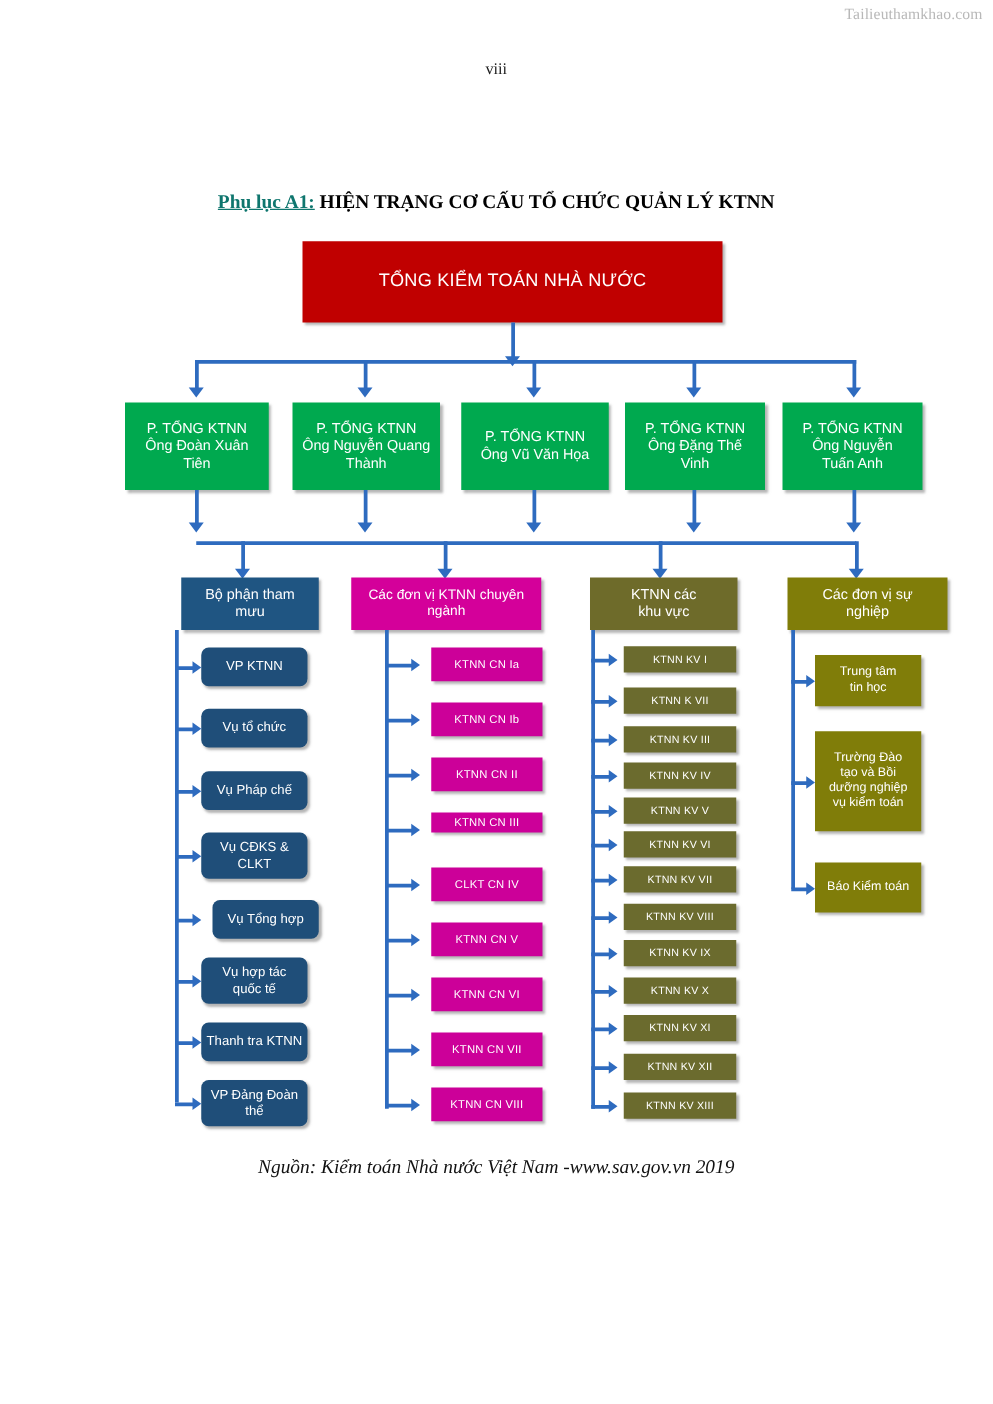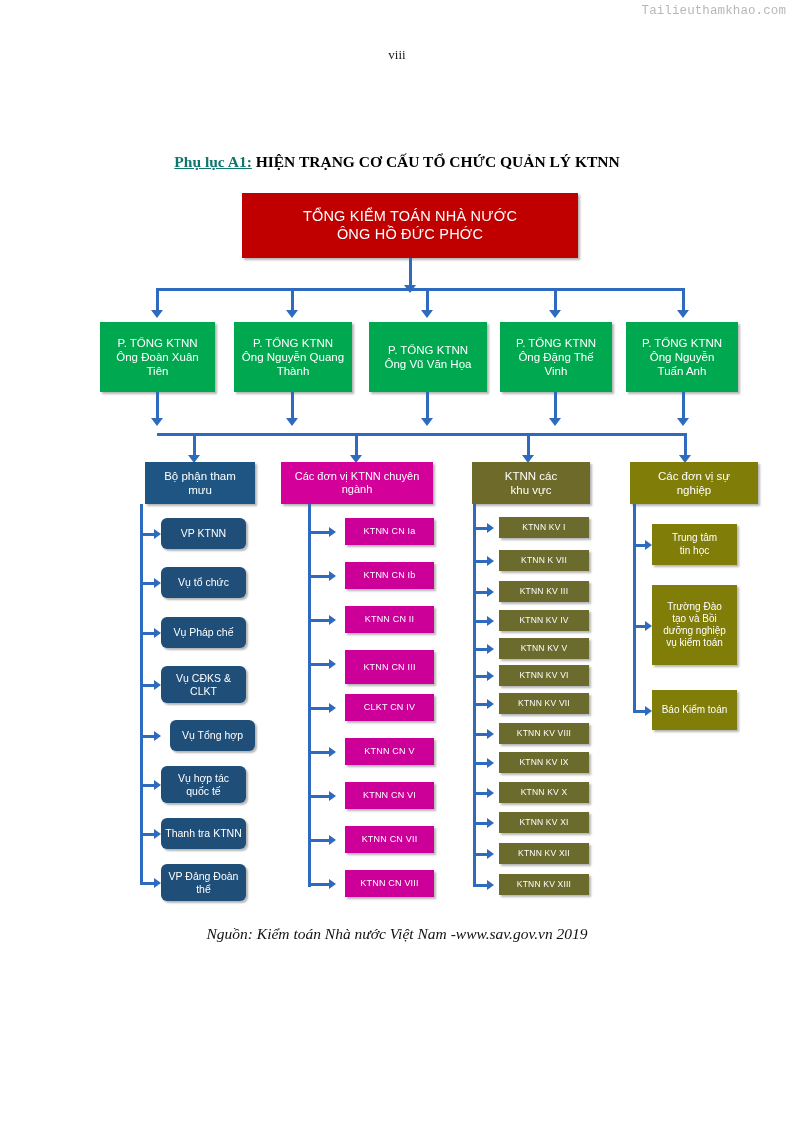--- a/index.html
+++ b/index.html
@@ -22,21 +22,21 @@
   }
 
   
   .watermark {
     position: absolute;
     top: 4px;
     right: 8px;
     font-size: 12.5px;
     color: #b8b8b8;
     letter-spacing: 0.1px;
-    font-family: Liberation Mono, monospace;
+    font-family: Liberation Serif, serif;
   }
   .folio {
     position: absolute;
     top: 47px;
     left: 0;
     width: 794px;
     text-align: center;
     font-size: 13px;
     color: #1a1a1a;
     font-family: "Liberation Serif", serif;
@@ -150,21 +150,20 @@
   <div class="watermark">Tailieuthamkhao.com</div>
   <div class="folio">viii</div>
 
   <div class="title-sub">
     <span class="label-a1">Phụ lục A1:</span><span> HIỆN TRẠNG CƠ CẤU TỔ CHỨC QUẢN LÝ KTNN</span>
   </div>
 
   <div class="node node-root" style="left:242px; top:193px; width:336px; height:65px;">
     <span>
       <span>TỔNG KIỂM TOÁN NHÀ NƯỚC</span>
-      <span>ÔNG HỒ ĐỨC PHỚC</span>
     </span>
   </div>
 
   <div class="conn conn-v" style="left:409px; top:258px; width:3px; height:29px;"></div>
   <div class="arrow-down" style="left:404px; top:285px;"></div>
 
   <div class="conn conn-h" style="left:157px; top:288px; width:528px; height:3px;"></div>
 
   <div class="conn conn-v" style="left:156px; top:288px; height:26px;"></div>
   <div class="arrow-down" style="left:151px; top:310px;"></div>
@@ -349,21 +348,21 @@
   <div class="conn conn-h" style="left:308px; top:619px; width:23px;"></div>
   <div class="arrow-right" style="left:329px; top:615px;"></div>
   <div class="node node-pink" style="left:345px; top:606px; width:89px; height:27px;">
     <span>
         <span>KTNN CN II</span>
       </span>
   </div>
 
   <div class="conn conn-h" style="left:308px; top:663px; width:23px;"></div>
   <div class="arrow-right" style="left:329px; top:659px;"></div>
-  <div class="node node-pink" style="left:345px; top:650px; width:89px; height:34px;">
+  <div class="node node-pink" style="left:345px; top:650px; width:89px; height:16px;">
     <span>
         <span>KTNN CN III</span>
       </span>
   </div>
 
   <div class="conn conn-h" style="left:308px; top:707px; width:23px;"></div>
   <div class="arrow-right" style="left:329px; top:703px;"></div>
   <div class="node node-pink" style="left:345px; top:694px; width:89px; height:27px;">
     <span>
         <span>CLKT CN IV</span>

